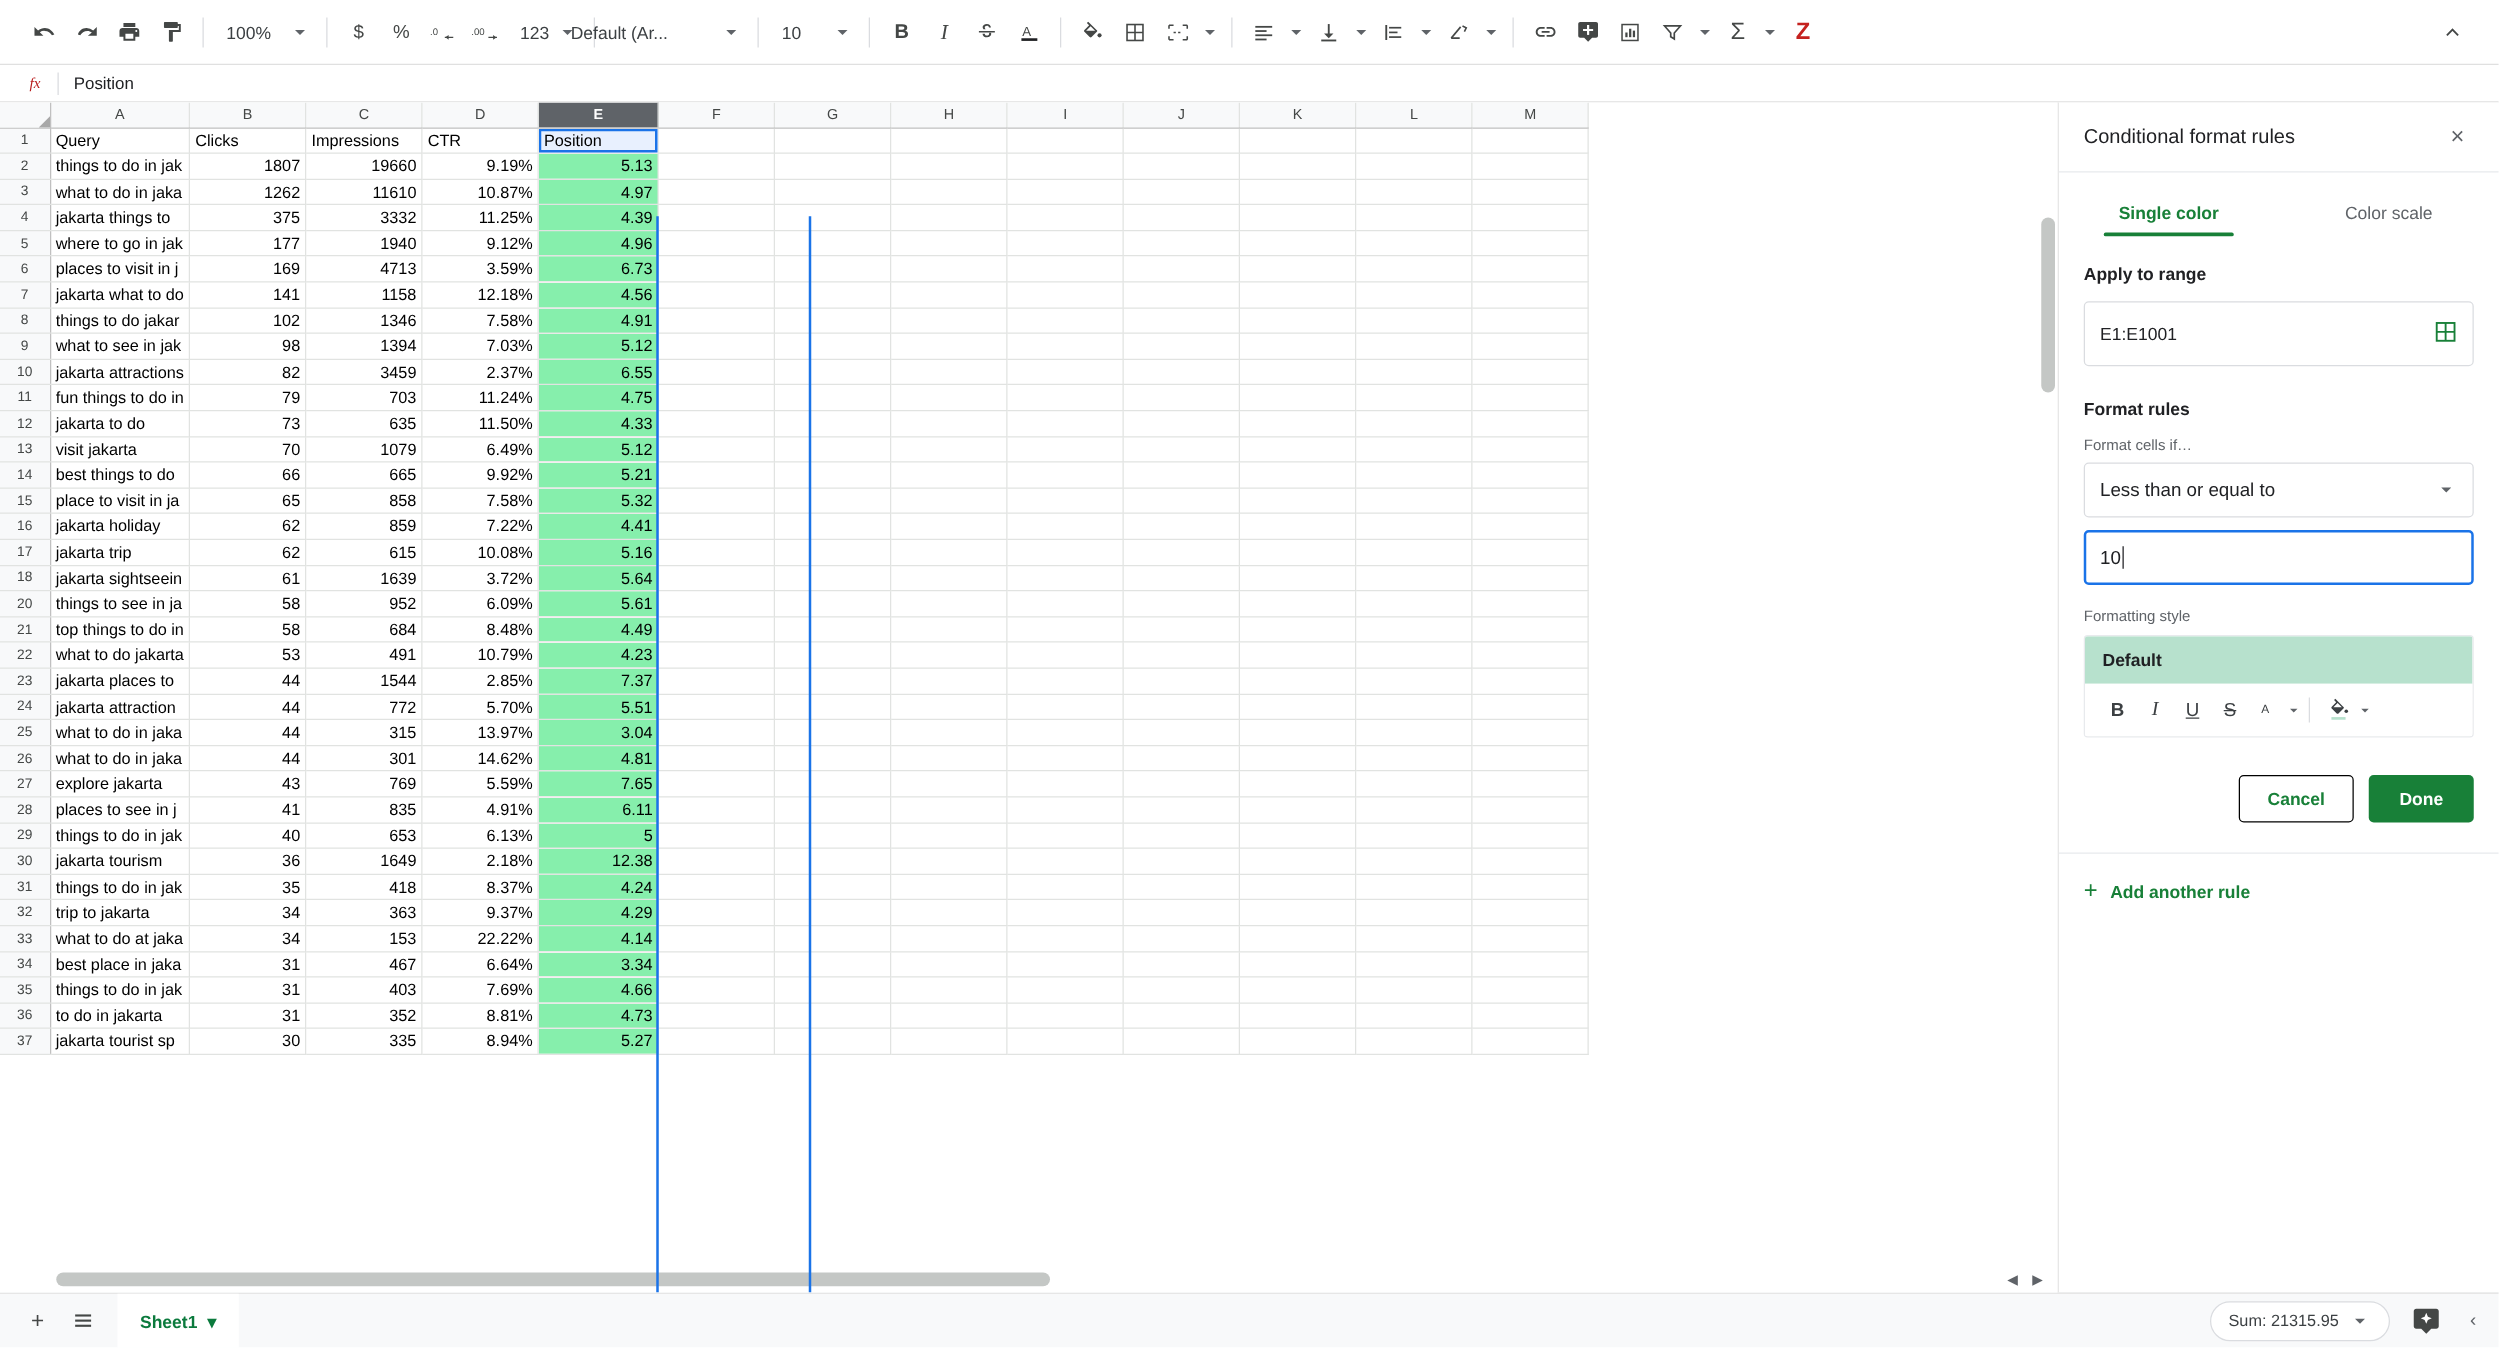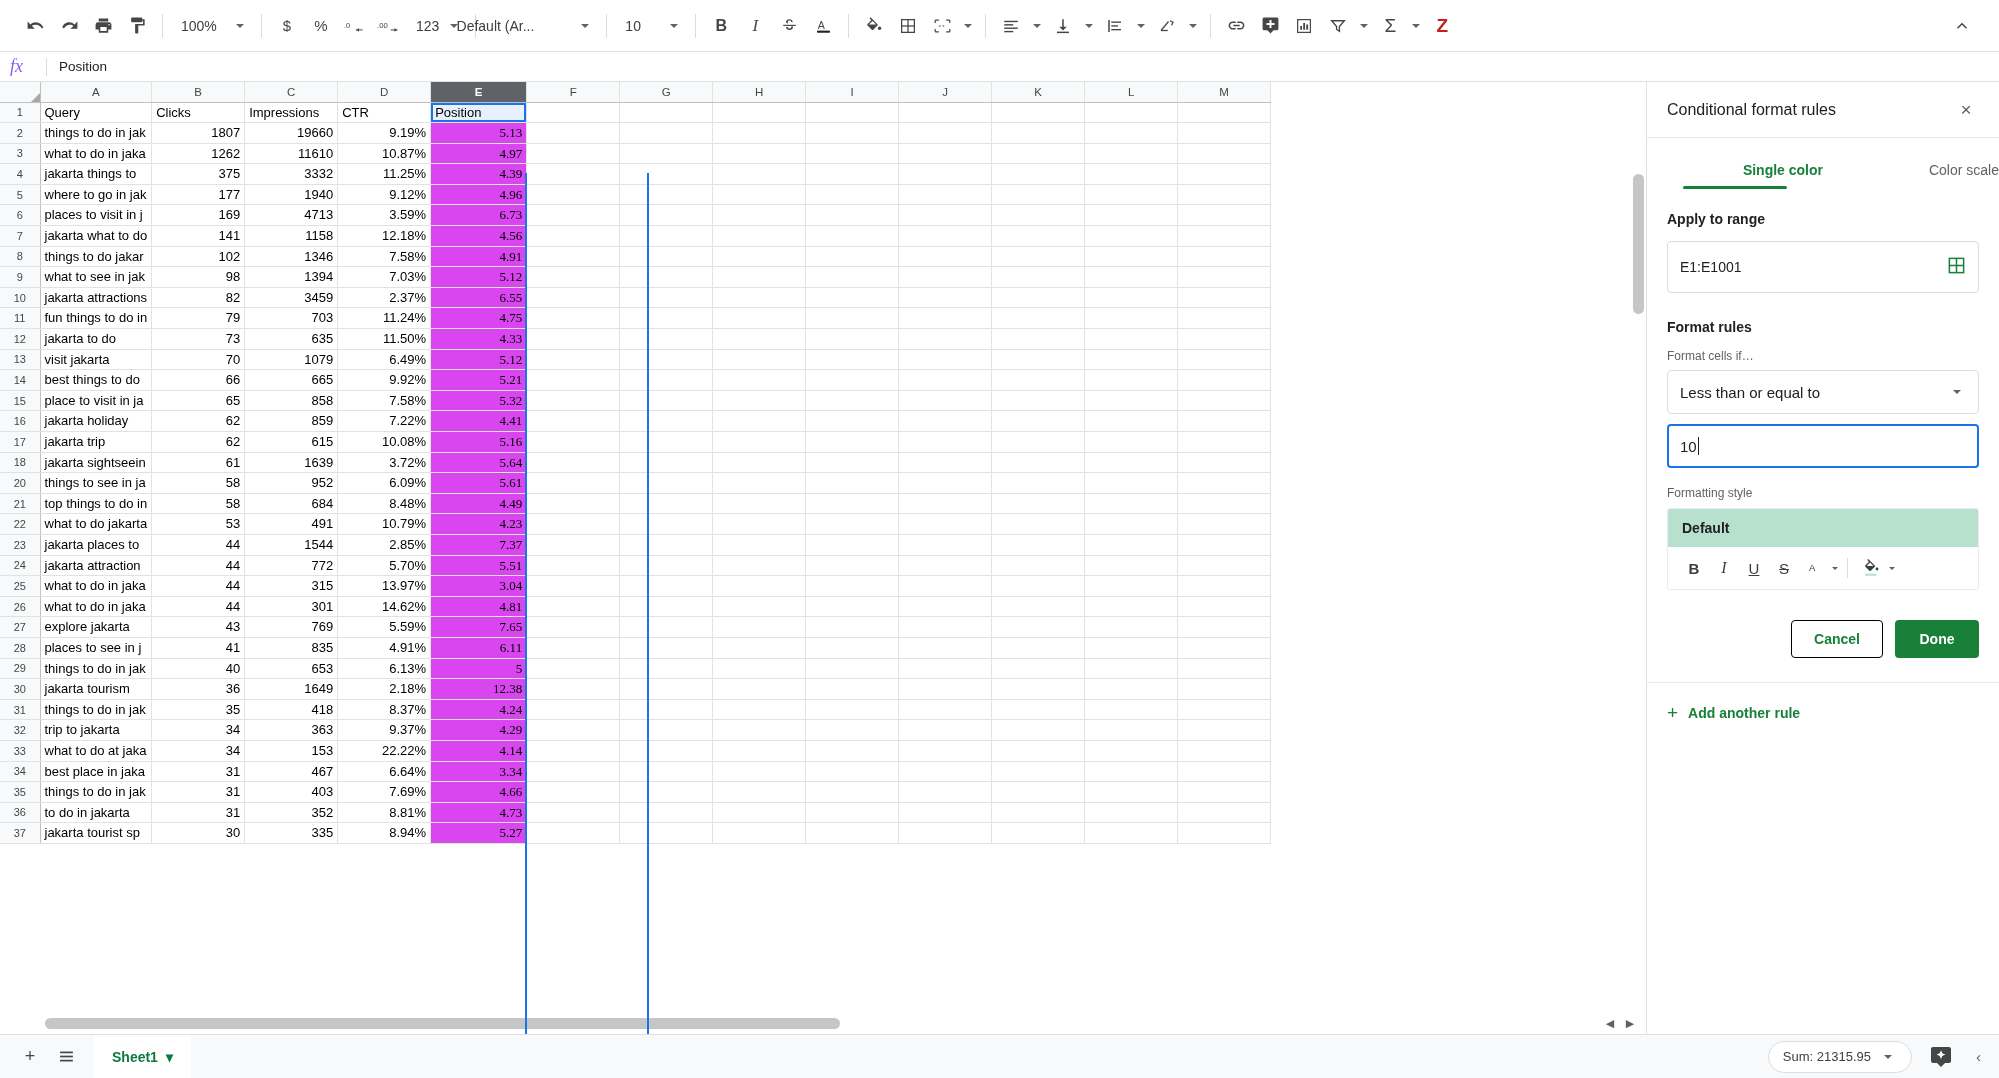--- a/index.html
+++ b/index.html
@@ -46,22 +46,22 @@
   }
   .collapse-chevron { margin-left: auto; margin-right: 10px; }
 
   
   .formula-bar {
     height: 30px; flex: 0 0 30px;
     display: flex; align-items: center;
     background: #fff; border-bottom: 1px solid #e0e0e0;
     padding-left: 10px;
   }
-  .fx-label { width: 36px; text-align: left; color: #8b5cf6; font-style: italic;
-              font-family: "Liberation Serif", serif; font-size: 18px; }
+  .fx-label { width: 36px; text-align: center; color: #b91c1c; font-style: italic;
+              font-family: "Liberation Serif", serif; font-size: 12px; }
   .fx-divider { width: 1px; height: 18px; background: #dadce0; margin-right: 12px; }
   .fx-value { font-size: 13.5px; color: #202124; }
 
   
   .body-split { flex: 1 1 auto; display: flex; min-height: 0; }
   .grid-wrap { flex: 1 1 auto; position: relative; overflow: hidden; background: #fff; }
 
   
   table.grid { border-collapse: collapse; table-layout: fixed; }
   .grid th, .grid td { font-size: 13px; color: #000; font-weight: normal; }
@@ -89,21 +89,21 @@
     user-select: none; cursor: pointer;
   }
   td.cell {
     height: 19.6px; padding: 0 4px;
     border-right: 1px solid #e1e3e1; border-bottom: 1px solid #e1e3e1;
     overflow: hidden; white-space: nowrap;
     font-size: 13px; line-height: 19.6px;
   }
   td.num { text-align: right; }
   td.txt { text-align: left; }
-  td.green { background: #d946ef; font-family: Liberation Serif, serif; }
+  td.green { background: #86efac; }
   td.ecol-header {
     background: #e8f0fe;
     box-shadow: inset 0 0 0 2px #1a73e8;
     position: relative; z-index: 2;
   }
   .col-a { width: 95px; }
   .col-b { width: 93px; }
   .col-c { width: 93px; }
   .col-d { width: 93px; }
   .col-e { width: 96px; }
@@ -151,21 +151,21 @@
   }
   .cf-header {
     height: 56px; display: flex; align-items: center; padding: 0 20px;
     border-bottom: 1px solid #e8eaed;
   }
   .cf-title { font-size: 16px; color: #202124; flex: 1 1 auto; }
   .cf-close { width: 26px; height: 26px; display: flex; align-items: center; justify-content: center;
               cursor: pointer; color: #5f6368; font-size: 19px; border-radius: 50%; }
   .cf-tabs { display: flex; padding: 0 0 0 0; margin-top: 12px; }
   .cf-tab {
-    flex: 1 1 50%; text-align: right; font-size: 14px; padding: 12px 0 11px;
+    flex: 1 1 50%; text-align: center; font-size: 14px; padding: 12px 0 11px;
     color: #5f6368; cursor: pointer; position: relative;
   }
   .cf-tab.active { color: #188038; font-weight: bold; }
   .cf-tab.active::after {
     content:""; position: absolute; left: 50%; transform: translateX(-50%);
     bottom: 0; width: 104px; height: 3px; background: #188038; border-radius: 2px;
   }
   .cf-body { padding: 22px 20px 0 20px; }
   .cf-sec-title { font-size: 14px; font-weight: bold; color: #202124; margin-bottom: 14px; }
   .cf-input {

